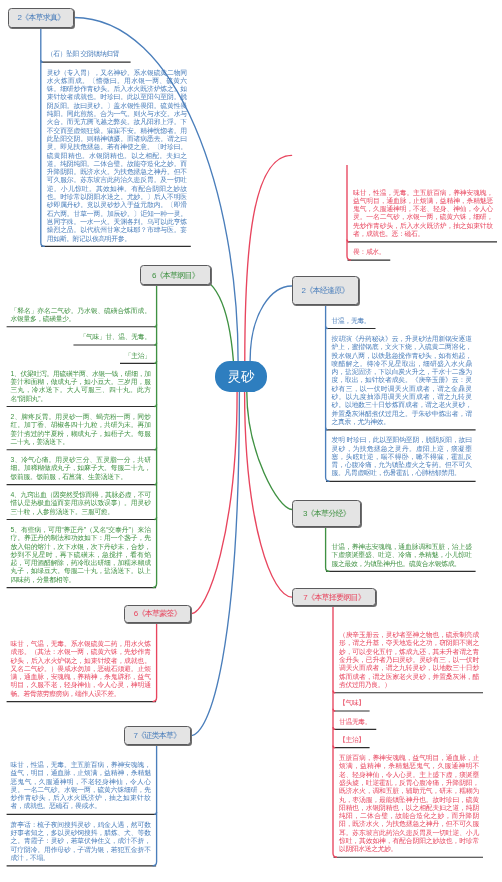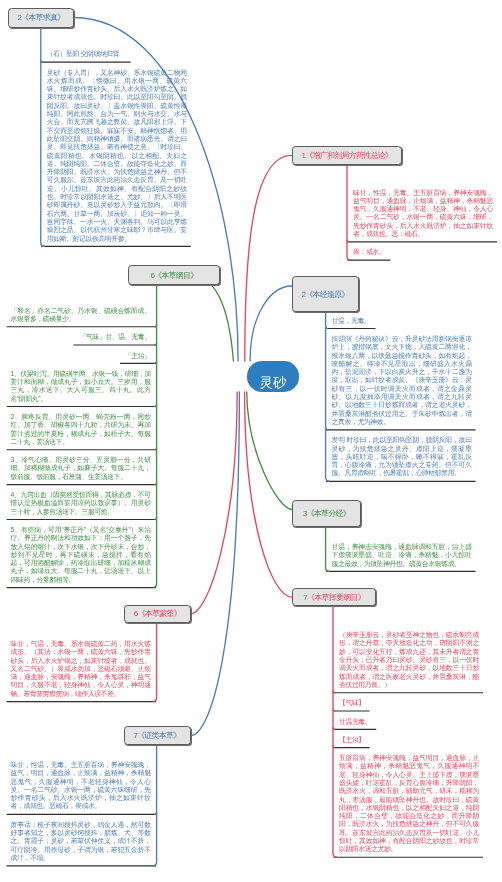--- a/index.html
+++ b/index.html
@@ -5,21 +5,21 @@
   html,body{margin:0;padding:0;background:#ffffff;}
   body{width:502px;height:882px;font-family:"Liberation Sans",sans-serif;
        overflow:hidden;position:relative;}
   #stage{position:absolute;left:0;top:0;width:502px;height:882px;background:#fff;}
   svg#links{position:absolute;left:0;top:0;width:502px;height:882px;}
   .node{position:absolute;box-sizing:border-box;border:1px solid #5b5b5d;border-radius:3.5px;
         background:#e4e4e4;box-shadow:1px 1px 0 0 #6e6e6e;
         display:flex;align-items:center;justify-content:center;white-space:nowrap;
         font-size:8px;letter-spacing:-0.75px;}
   .center-node{position:absolute;background:#2e7ebf;border-radius:15px;color:#fff;
-        display:flex;align-items:flex-end;justify-content:center;font-size:13.5px;letter-spacing:0px;margin-left:32px;}
+        display:flex;align-items:center;justify-content:center;font-size:13.5px;letter-spacing:0px;}
   .blk{position:absolute;box-sizing:border-box;}
   .ln{box-sizing:border-box;font-size:6.8px;line-height:8.3px;letter-spacing:-0.35px;
       text-align:justify;text-justify:inter-character;}
   .blk.l .ln{text-align:right;}
   .blk.l.multi .ln{text-align:justify;}
 </style>
 </head>
 <body>
 
 <div id="stage">
@@ -77,30 +77,27 @@
 <path d="M 156.60 622.90 L 156.60 697.60 Q 156.60 701.60 152.60 701.60" fill="none" stroke="#e8455e" stroke-width="1.35"></path>
 <path d="M 239.4 392.0 C 239.4 650.0, 210.0 735.6, 190.5 735.6" fill="none" stroke="#4a7ebb" stroke-width="1.35" stroke-linecap="round"></path>
 <line x1="6.60" y1="814.30" x2="156.10" y2="814.30" stroke="#2e2e2e" stroke-width="1.15"></line>
 <line x1="6.60" y1="865.80" x2="156.10" y2="865.80" stroke="#2e2e2e" stroke-width="1.15"></line>
 <path d="M 156.60 745.50 L 156.60 861.80 Q 156.60 865.80 152.60 865.80" fill="none" stroke="#4a7ebb" stroke-width="1.35"></path>
 <path d="M 156.60 812.10 Q 156.60 814.30 154.40 814.30" fill="none" stroke="#4a7ebb" stroke-width="1.35"></path>
 </svg>
 <div class="center-node" style="left:214.7px;top:361.0px;width:52.5px;height:31.0px">
       <span>灵砂</span>
     </div>
-<div class="node" style="left:291.6px;top:145.6px;width:110.4px;height:19.4px;color:#e8455e">
-      <span>1《增广和剂局方药性总论》</span>
-    </div>
 <div class="blk r multi" style="left:353.00px;top:188.50px;width:140.00px">
       <div class="ln" style="color:#e8455e">味甘，性温，无毒。主五脏百病，养神安魂魄，益气明目，通血脉，止烦满，益精神，杀精魅恶鬼气，久服通神明，不老、轻身、神仙，令人心灵。一名二气砂，水银一两，硫黄六铢，细研，先炒作青砂头，后入水火既济炉，抽之如束针纹者，成就也。恶：磁石。</div>
     </div>
 <div class="blk r" style="left:353.00px;top:248.30px;width:140.00px">
       <div class="ln" style="color:#e8455e">畏：咸水。</div>
     </div>
-<div class="node" style="left:291.6px;top:276.0px;width:67.1px;height:36px;color:#4a7ebb">
+<div class="node" style="left:291.6px;top:276.0px;width:67.1px;height:29px;color:#4a7ebb">
       <span>2《本经逢原》</span>
     </div>
 <div class="blk r" style="left:331.60px;top:316.70px;width:140.00px">
       <div class="ln" style="color:#4a7ebb">甘温，无毒。</div>
     </div>
 <div class="blk r multi" style="left:331.60px;top:335.00px;width:140.00px">
       <div class="ln" style="color:#4a7ebb">按胡演《丹药秘诀》云，升灵砂法用新锅安逐道炉上，蜜揩锅底，文火下烧，入硫黄二两溶化，投水银八两，以铁匙急搅作青砂头，如有焰起，喷醋解之。待冷不见星取出，细研盛入水火鼎内，盐泥固济，下以白炭火升之，干水十二盏为度，取出，如针纹者成矣。《庚辛玉册》云：灵砂有三，以一伏时调天火而成者，谓之金鼎灵砂。以九度抽添用调天火而成者，谓之九转灵砂。以地数三十日炒炼而成者，谓之老火灵砂，并置桑灰淋醋煮伏过用之。于朱砂中炼出者，谓之真汞，尤为神效。</div>
     </div>
 <div class="blk r multi" style="left:331.60px;top:436.30px;width:140.00px">
       <div class="ln" style="color:#4a7ebb">发明 时珍曰，此以至阳钩至阴，脱阴反阳，故曰灵砂，为扶危拯急之灵丹。虚阳上逆，痰凝壅塞，头眩吐逆，喘不得卧，嗽不得寐，霍乱反胃，心腹冷痛，允为镇坠虚火之专药。但不可久服。凡胃虚呕吐，伤暑霍乱，心肺枯郁禁用。</div>
@@ -131,21 +128,21 @@
     </div>
 <div class="node" style="left:8.0px;top:7.5px;width:66.0px;height:20.0px;color:#4a7ebb">
       <span>2《本草求真》</span>
     </div>
 <div class="blk r" style="left:46.80px;top:50.30px;width:140.00px">
       <div class="ln" style="color:#4a7ebb">（石）坠阳 交阴镇纳归肾</div>
     </div>
 <div class="blk r multi" style="left:46.80px;top:68.60px;width:140.00px">
       <div class="ln" style="color:#4a7ebb">灵砂（专入胃），又名神砂。系水银硫黄二物同水火炼而成。〔懵微曰。用水银一两、硫黄六铢。细研炒作青砂头。后入水火既济炉炼之。如束针纹者成就也。时珍曰。此以至阳勾至阴。脱阴反阳。故曰灵砂。〕盖水银性畏阳。硫黄性畏纯阳。同此煎熬。合为一气。则火与水交。水与火合。而无亢腾飞越之弊矣。故凡阳邪上浮。下不交而至虚烦狂燥。寐寐不安。精神恍惚者。用此坠阳交阴。则精神镇摄。而诸病悉去。谓之曰灵。即见扶危拯急。若有神使之意。〔时珍曰。硫黄阳精也。水银阴精也。以之相配。夫妇之道。纯阴纯阳。二体合璧。故能夺造化之妙。而升降阴阳。既济水火。为扶危拯急之神丹。但不可久服尔。苏东坡言此药治久患反胃。及一切吐逆。小儿惊吐。其效如神。有配合阴阳之妙故也。时珍常以阴阳水送之。尤妙。〕后人不明医砂即属丹砂。竟以灵砂炒入于益元散内。〔即滑石六两。甘草一两。加辰砂。〕讵知一种一灵。岂同字殊。一水一火。天渊各判。乌可以此亨炼燥烈之品。以代杭州甘寒之味耶？市肆与医。妄用如斯。附记以俟高明开参。</div>
     </div>
-<div class="node" style="left:128px;top:265.0px;width:92px;height:20.4px;color:#3f9142">
+<div class="node" style="left:140px;top:265.0px;width:71px;height:20.4px;color:#3f9142">
       <span>6《本草纲目》</span>
     </div>
 <div class="blk l multi" style="left:10.60px;top:306.60px;width:140.00px">
       <div class="ln" style="color:#3f9142">「释名」亦名二气砂。乃水银、硫磺合炼而成。水银量多，硫磺量少。</div>
     </div>
 <div class="blk l" style="left:10.60px;top:333.20px;width:140.00px">
       <div class="ln" style="color:#3f9142">「气味」甘、温、无毒。</div>
     </div>
 <div class="blk l" style="left:10.60px;top:351.50px;width:140.00px">
       <div class="ln" style="color:#3f9142">「主治」</div>

